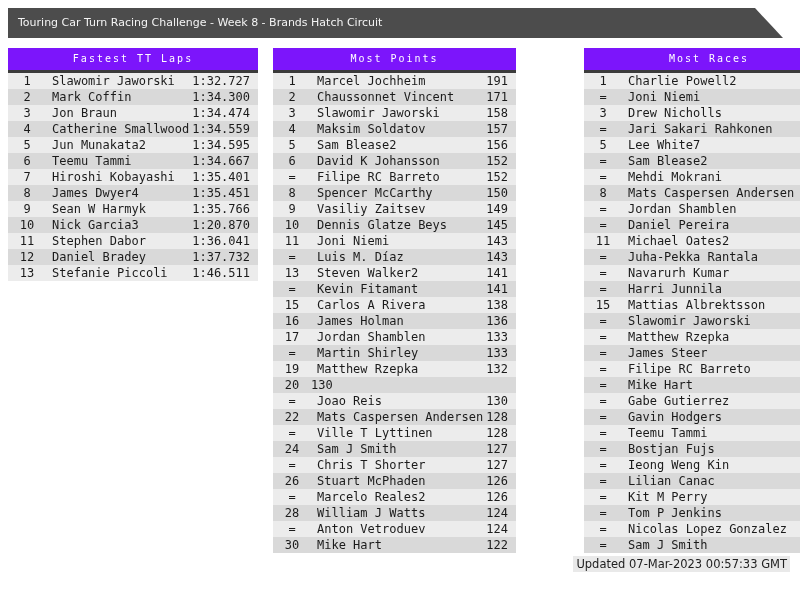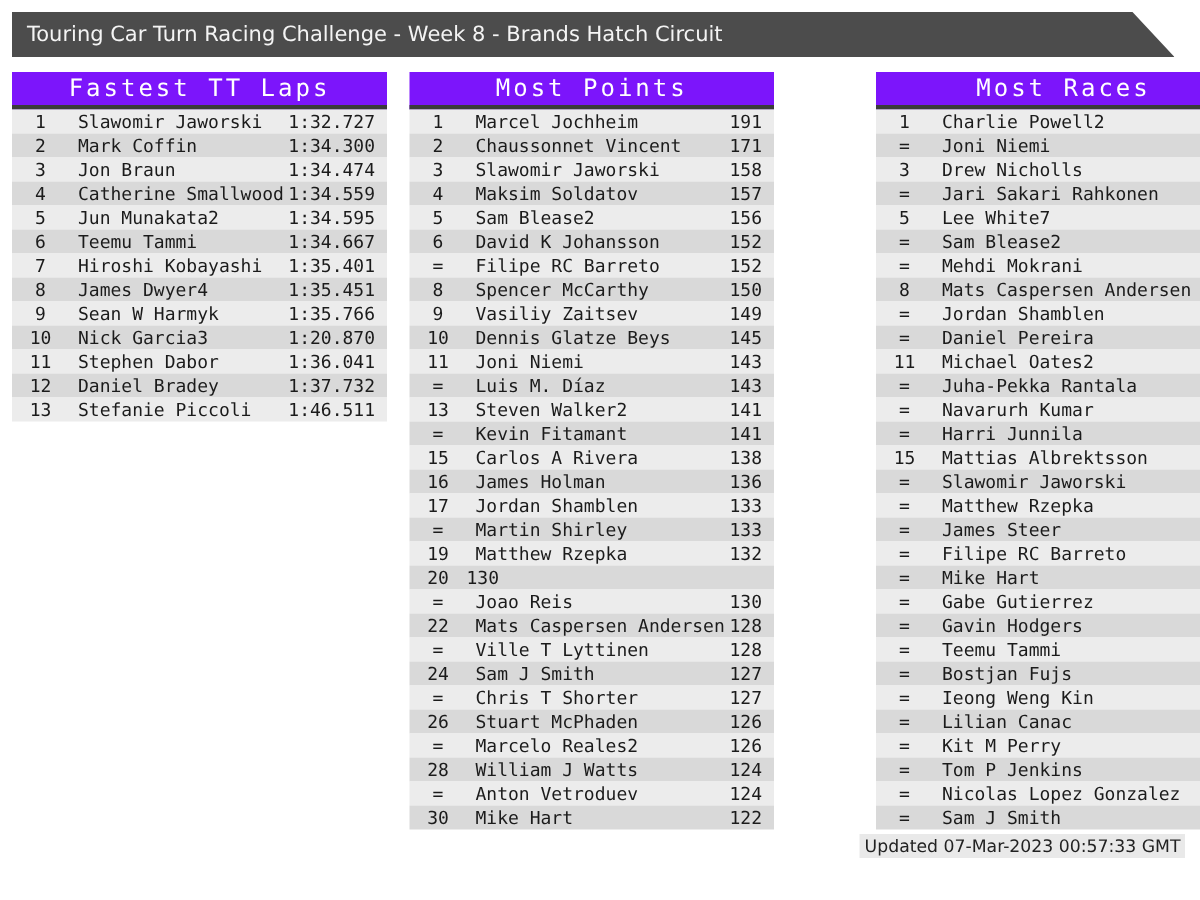--- a/index.html
+++ b/index.html
@@ -9,37 +9,37 @@
     background:#ffffff;
     font-family:"DejaVu Sans Mono","Liberation Mono",monospace;
     overflow:hidden;
   }
   .titlebar{
     position:absolute;left:8px;top:8px;
     width:775px;height:30px;
     background:#4c4c4c;
     color:#f4f4f4;
     font-family:"DejaVu Sans","Liberation Sans",sans-serif;
-    font-size:14px;
+    font-size:11px;
     line-height:30px;
     padding-left:10px;
     box-sizing:border-box;
     clip-path:polygon(0 0, calc(100% - 28px) 0, 100% 100%, 0 100%);
     white-space:nowrap;
   }
   .board{position:absolute;top:48px;}
   .board-0{left:8px;width:250px;}
   .board-1{left:273px;width:243px;}
   .board-2{left:536px;width:250px;margin-left:48px;}
   .board-header{
     height:22px;line-height:22px;
     background:#7c15fb;
     color:#ffffff;
     text-align:center;
-    font-size:16px;
+    font-size:10px;
     letter-spacing:2px;
     border-bottom:3px solid #3b3b3b;
     white-space:nowrap;
   }
   .rows{width:100%;}
   .row{
     display:flex;
     height:16px;line-height:16px;
     font-size:12px;
     color:#1b1b1b;

